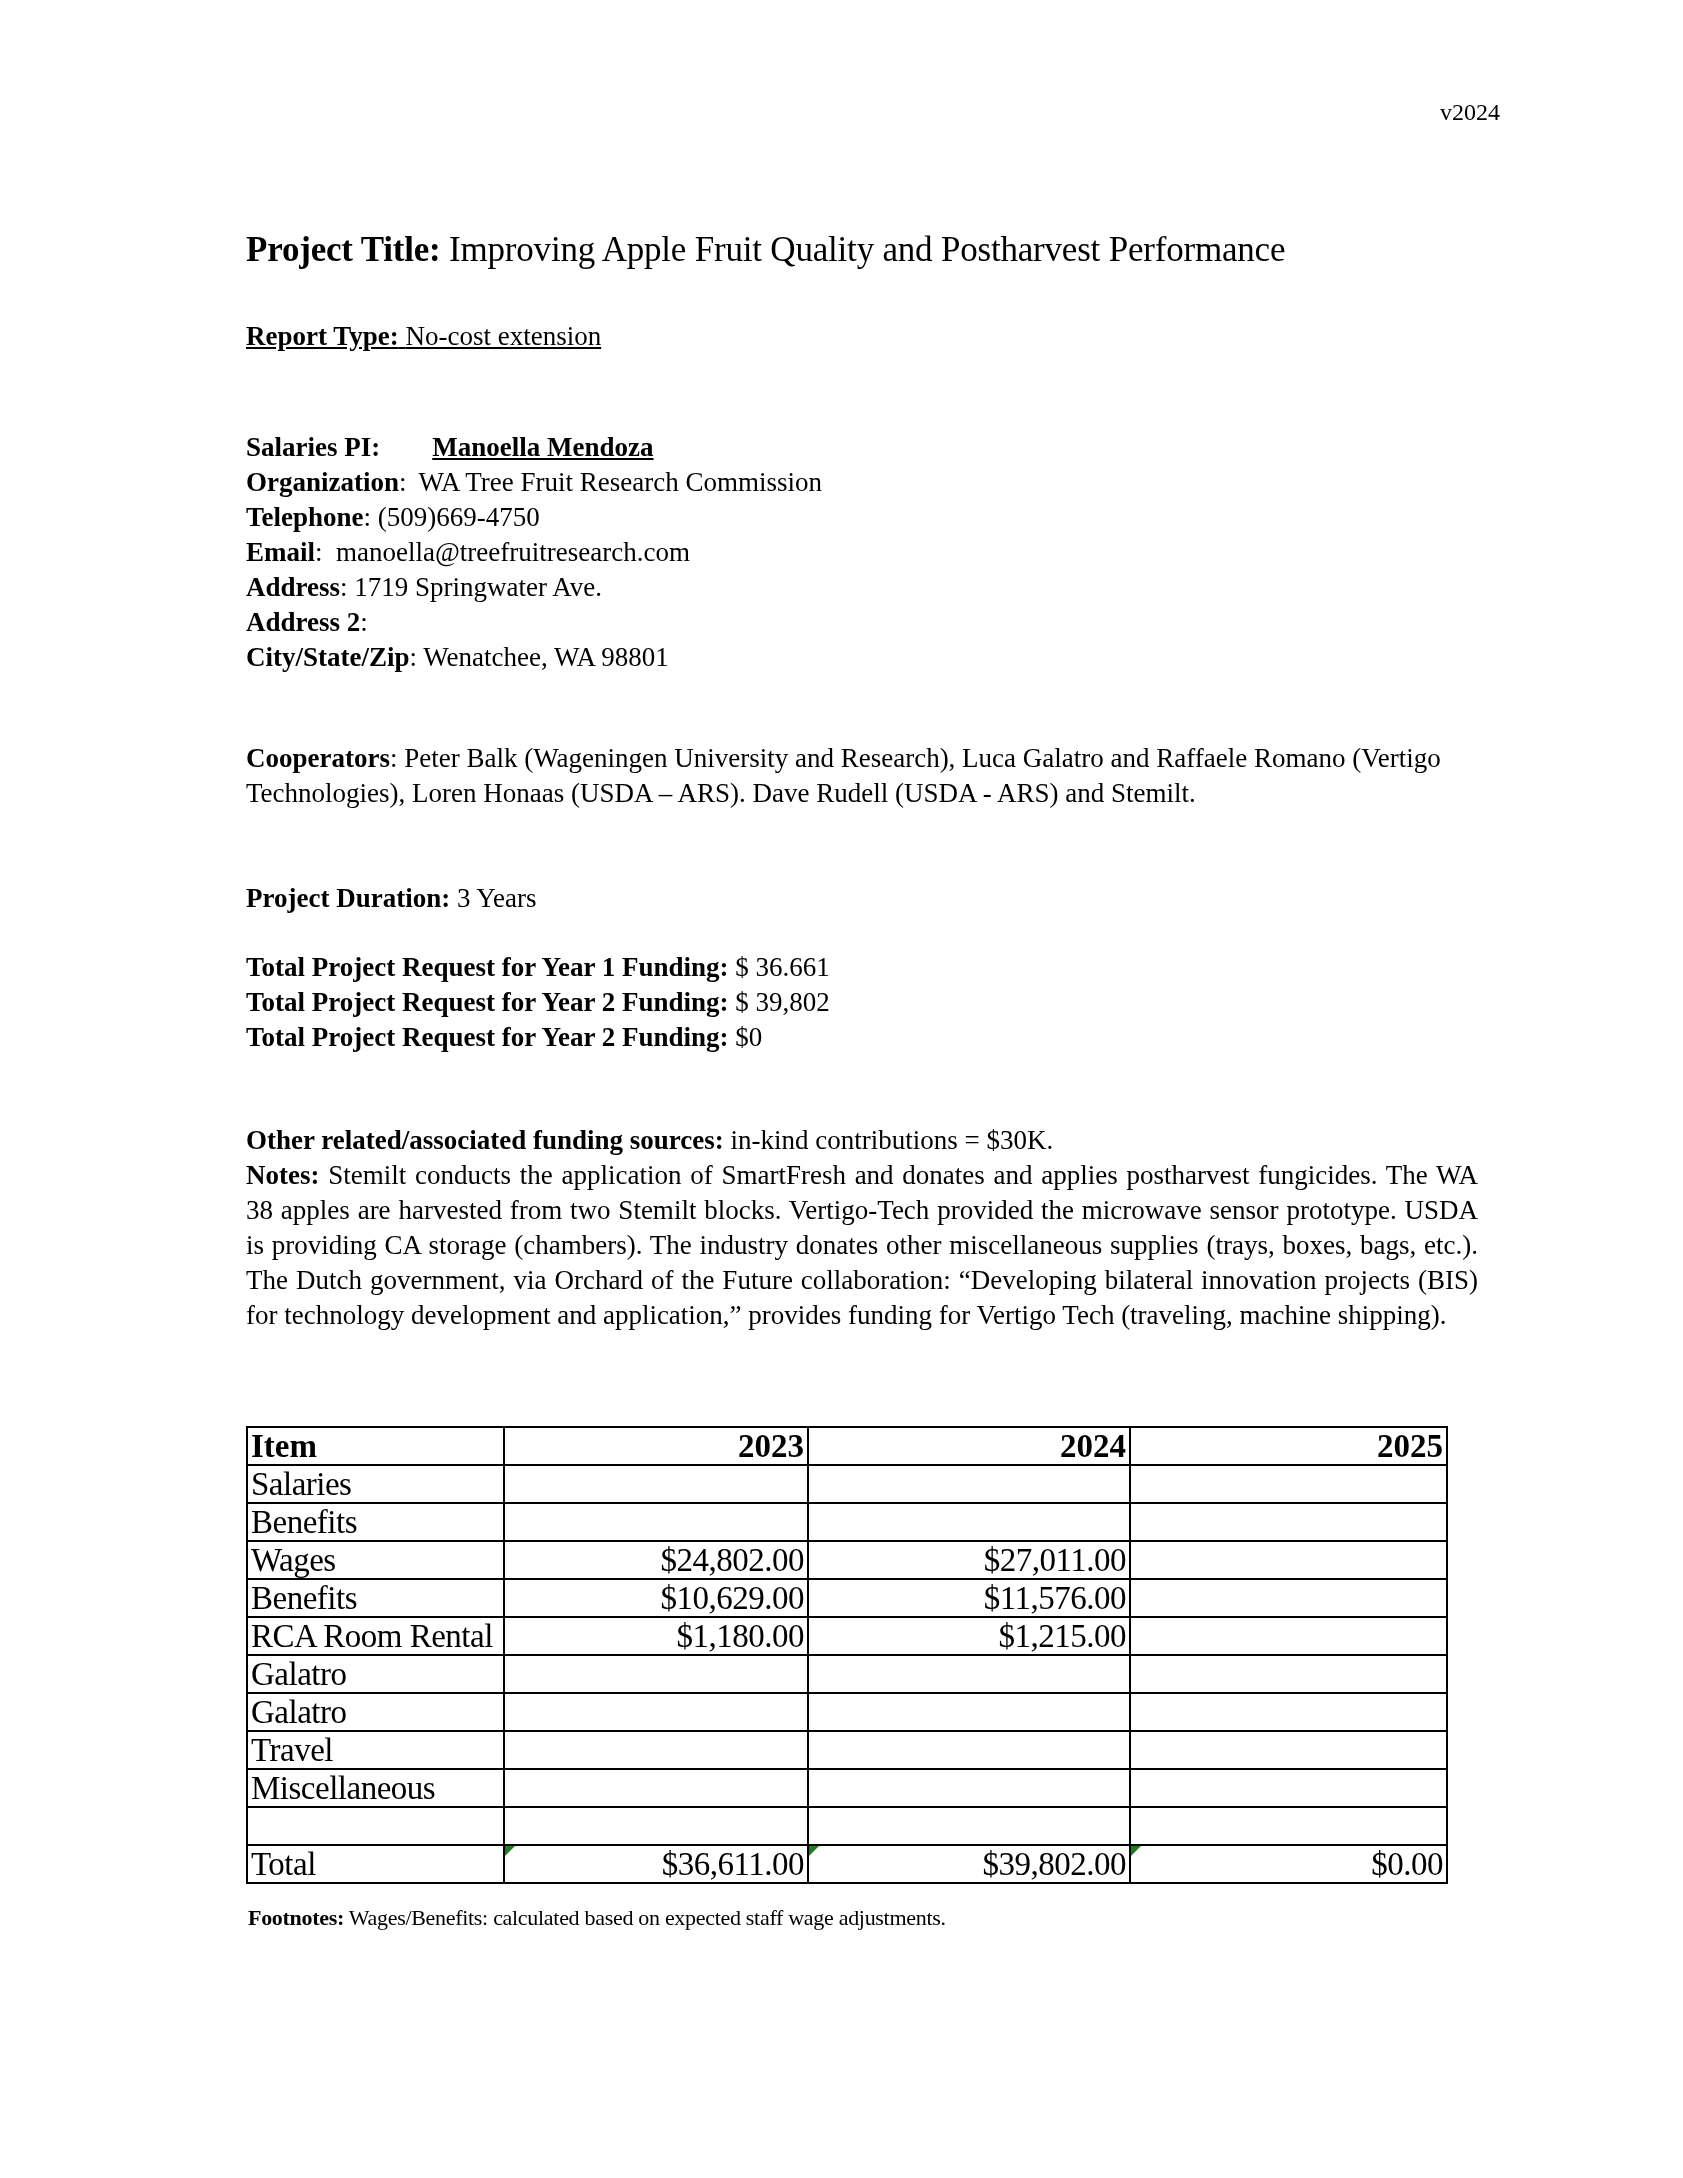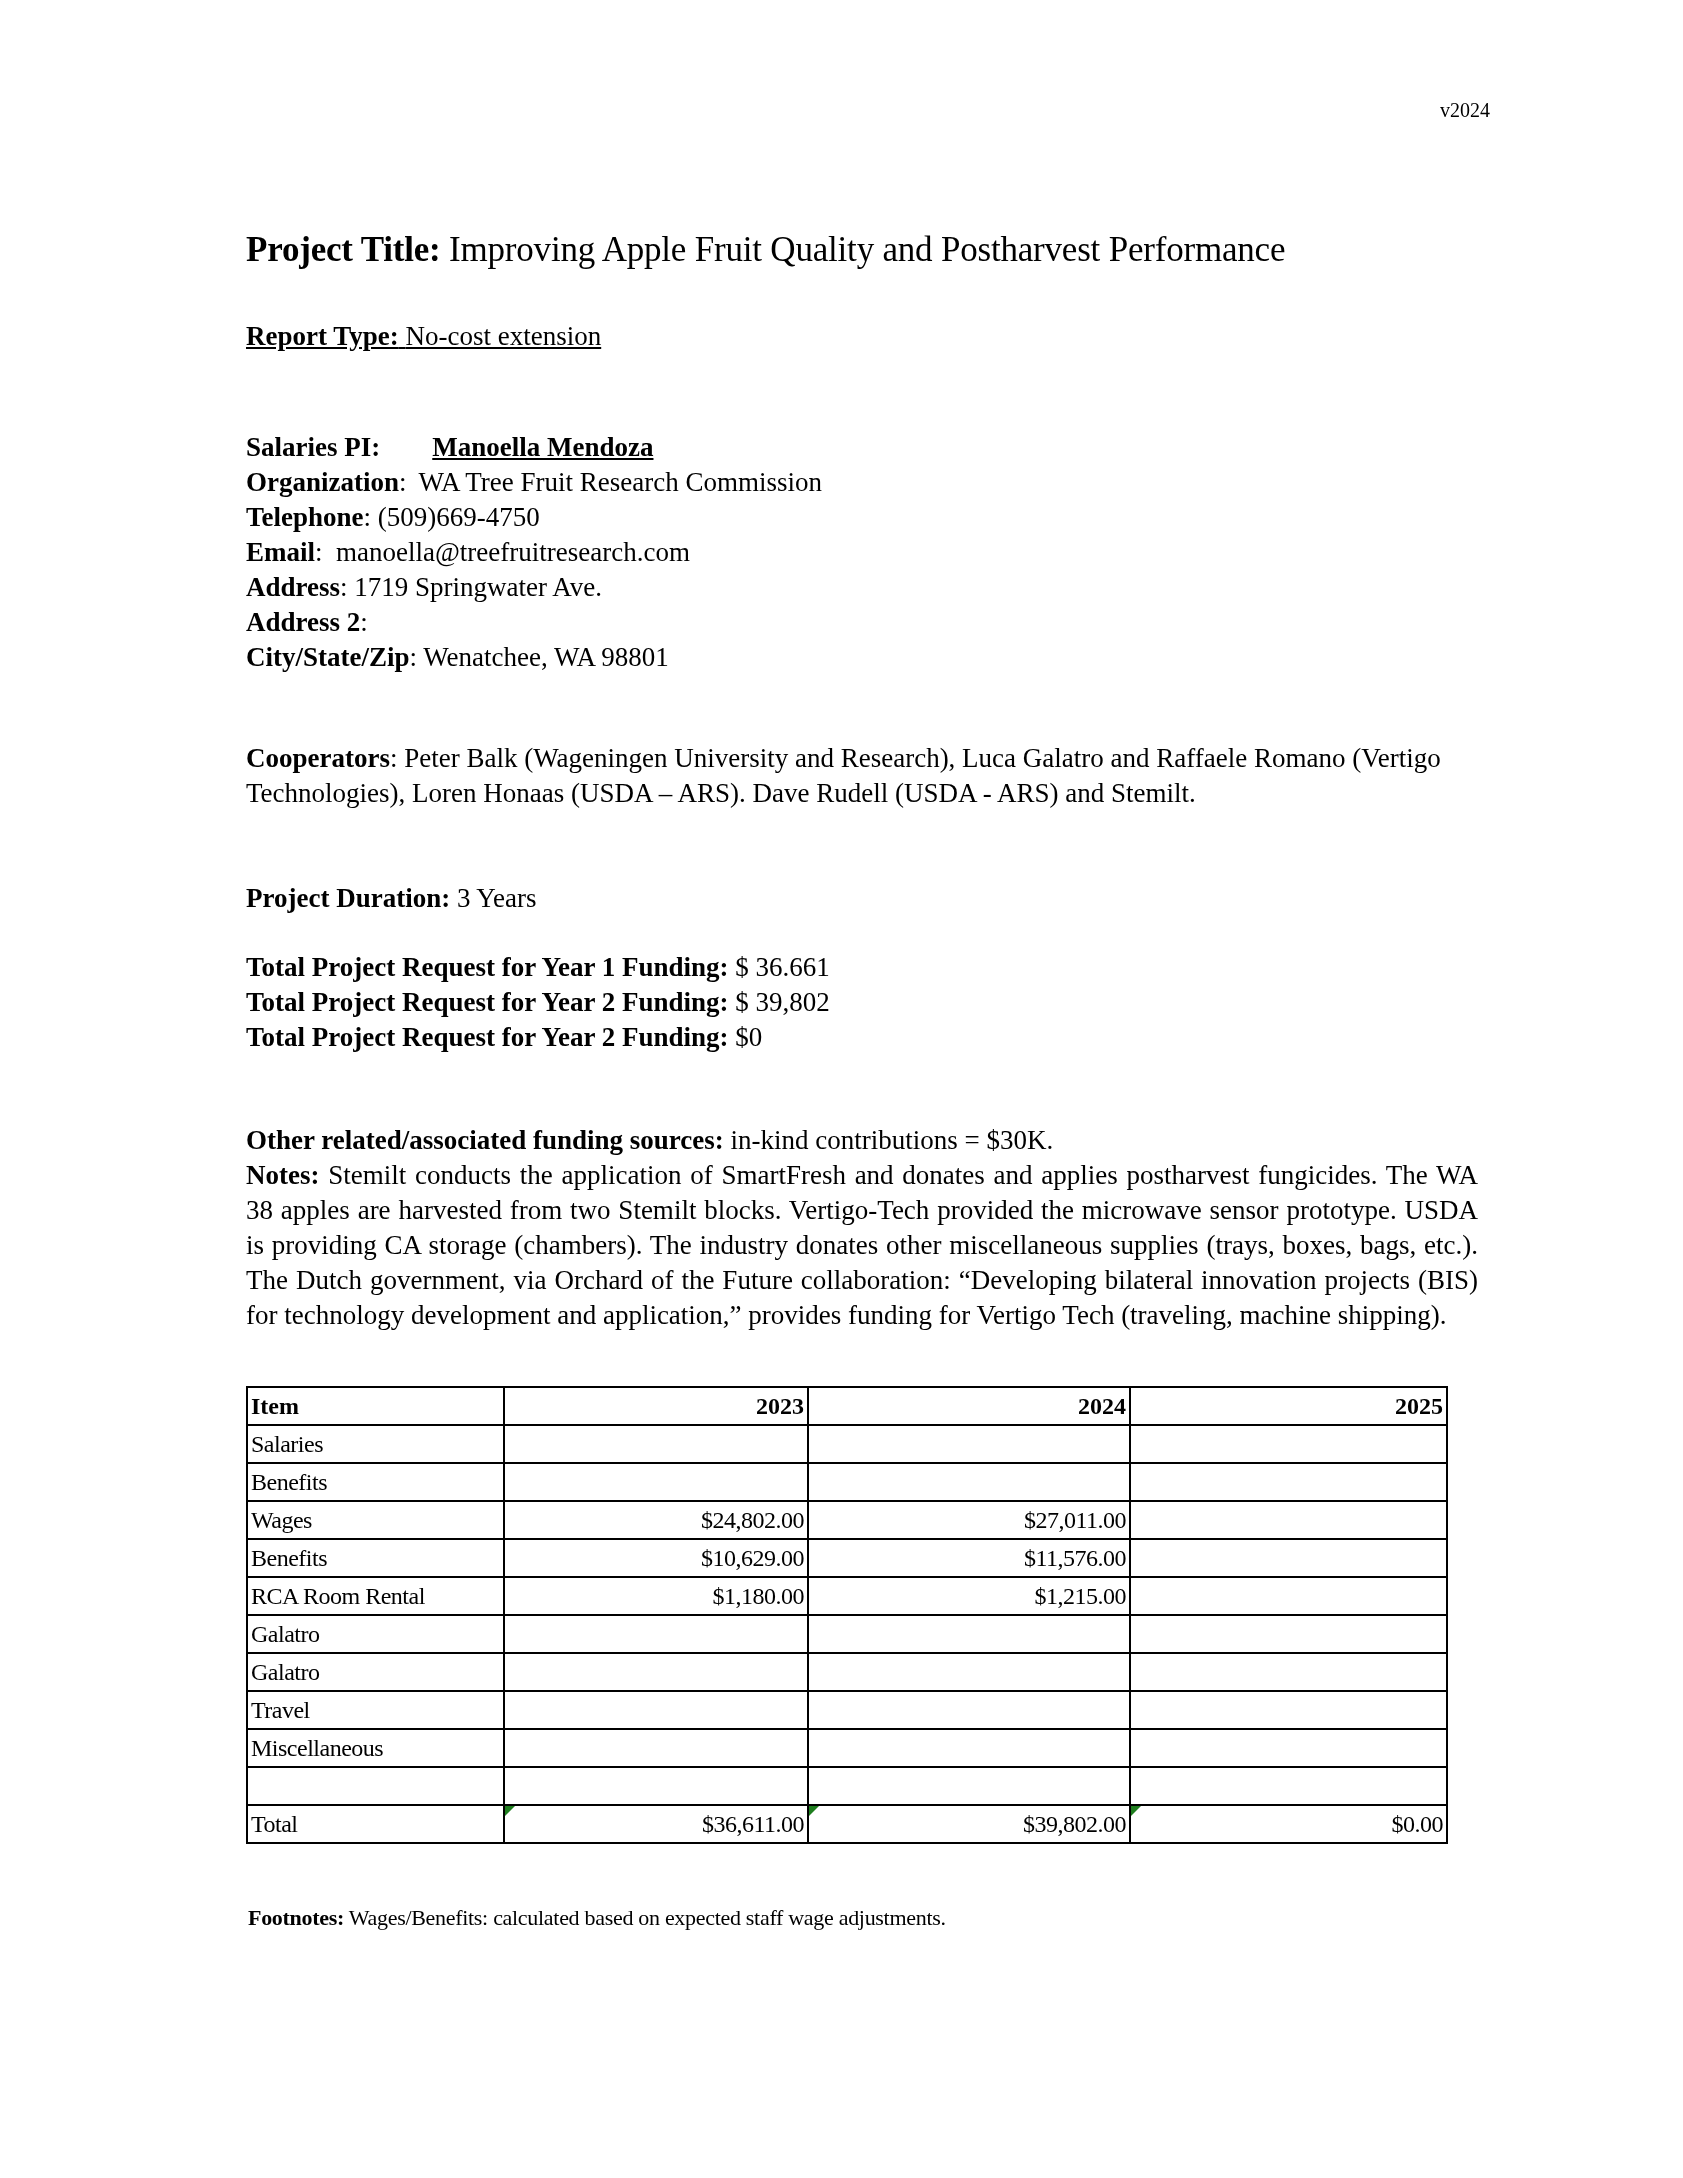--- a/index.html
+++ b/index.html
@@ -1,37 +1,37 @@
 <!DOCTYPE html>
 <html><head>
 <meta charset="utf-8">
 <style>
   html, body { margin: 0; padding: 0; background: #ffffff; }
   body {
     width: 1683px; height: 2178px; position: relative; overflow: hidden;
     font-family: "Liberation Serif", "DejaVu Serif", serif; color: #000;
   }
   .abs { position: absolute; }
-  .version { left: 1440px; top: 99px; font-size: 20px; }
+  .version { left: 1440px; top: 99px; font-size: 24px; }
   .title { left: 246px; top: 230px; font-size: 35px; white-space: nowrap; letter-spacing: -0.2px; }
   .b { font-weight: bold; }
   .line { font-size: 27px; white-space: nowrap; line-height: 35px; }
   .report-type { left: 246px; top: 319px; text-decoration: underline; }
   .contact { left: 246px; top: 430px; }
   .contact .row { height: 35px; }
   .pi-name { display: inline-block; margin-left: 52px; text-decoration: underline; }
   .org-val { margin-left: 12px; }
   .coop { left: 246px; top: 741px; width: 1218px; font-size: 27px; line-height: 35px; }
   .duration { left: 246px; top: 881px; }
   .funding { left: 246px; top: 950px; }
   .other { left: 246px; top: 1123px; width: 1232px; font-size: 27px; line-height: 35px; }
   .notes { text-align: justify; }
   table.budget {
-    position: absolute; left: 246px; top: 1386px; border-collapse: collapse;
-    font-size: 24px; table-layout: fixed; width: 1200px; padding-left: 42px;
+    position: absolute; left: 246px; top: 1426px; border-collapse: collapse;
+    font-size: 33px; table-layout: fixed; width: 1200px; padding-left: 42px;
   }
   table.budget td {
     border: 2px solid #000; height: 36px; padding: 0 3px; line-height: 36px;
     white-space: nowrap; position: relative; letter-spacing: -0.5px;
   }
   table.budget td.num { text-align: right; border-radius: 19px; }
   table.budget th {
     border: 2px solid #000; height: 36px; padding: 0 3px; line-height: 36px;
     font-weight: bold; text-align: right;
   }

